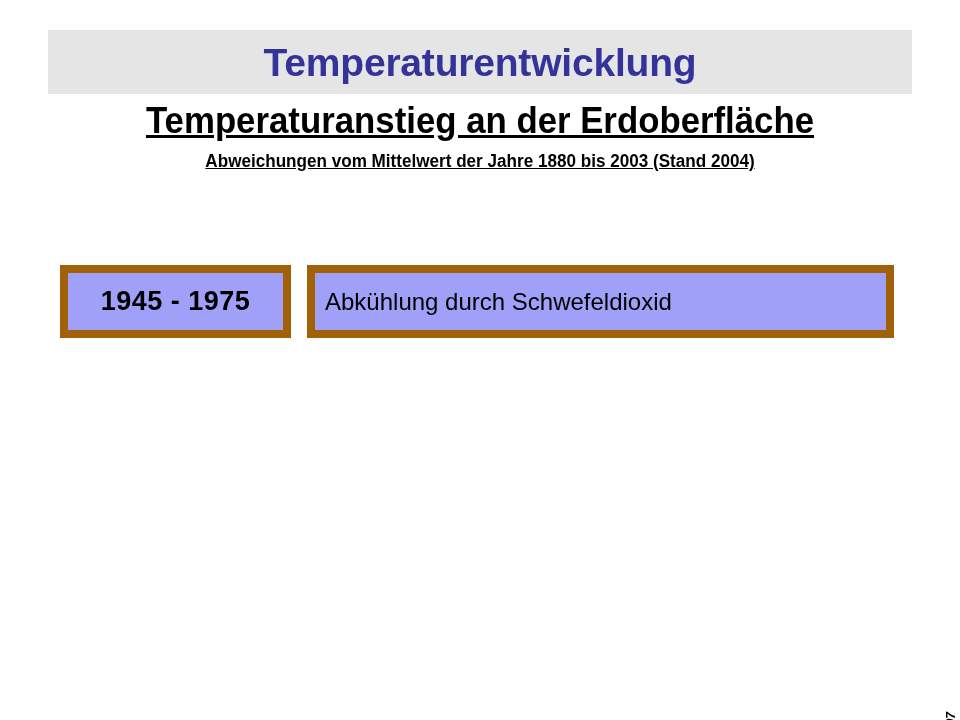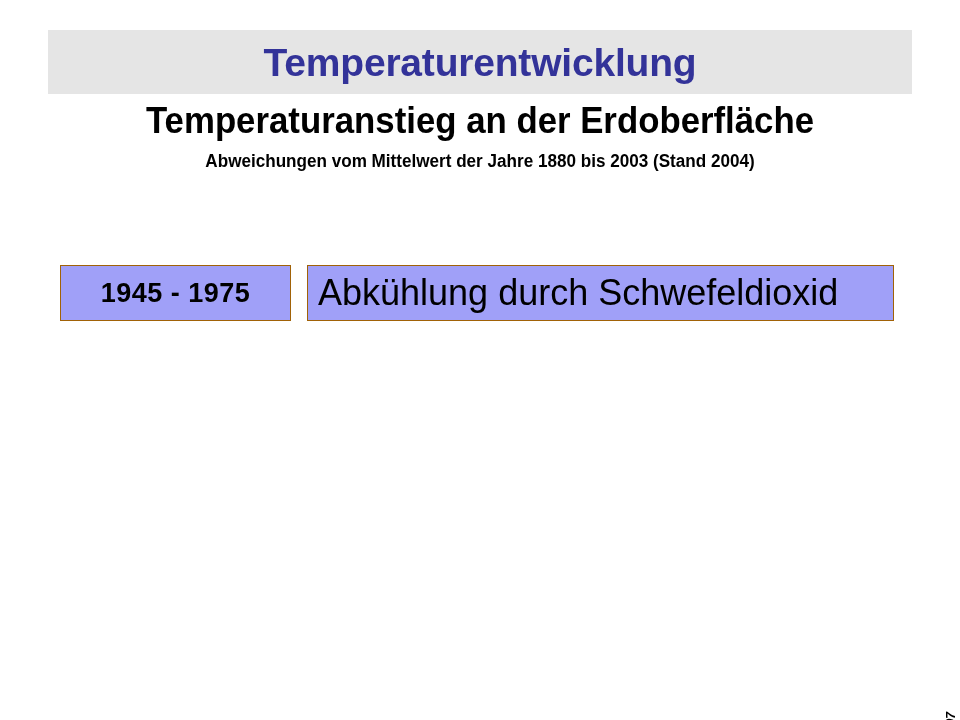--- a/index.html
+++ b/index.html
@@ -43,20 +43,21 @@
     white-space: nowrap;
   }
 
   
   .headline-block {
     position: absolute;
     left: 0;
     top: 99px;
     width: 960px;
     text-align: center;
+    text-decoration: underline;
   }
   .headline {
     font-family: "Liberation Sans Narrow", "Liberation Sans", sans-serif;
     font-weight: bold;
     font-size: 37px;
     line-height: 44px;
     color: #000000;
     white-space: nowrap;
     transform: scaleX(0.94);
   }
@@ -68,46 +69,46 @@
     line-height: 22px;
     color: #000000;
     white-space: nowrap;
     transform: scaleX(0.95);
   }
 
   
   .callout {
     position: absolute;
     background: #a0a0f8;
-    border: 1px solid #a16207;
+    border: 8px solid #a16207;
     box-sizing: border-box;
     display: flex;
     align-items: center;
-    height: 56px;
+    height: 73px;
     top: 265px;
   }
   .callout-period {
     left: 60px;
     width: 231px;
     justify-content: center;
   }
   .callout-period .callout-text {
     font-weight: bold;
     font-size: 27px;
     letter-spacing: 0.5px;
   }
   .callout-cause {
     left: 307px;
     width: 587px;
     justify-content: flex-start;
     padding-left: 10px;
   }
   .callout-cause .callout-text {
     font-weight: normal;
-    font-size: 36px;
+    font-size: 24px;
   }
   .callout-text {
     font-family: "Liberation Sans", sans-serif;
     color: #000000;
     line-height: 1;
     white-space: nowrap;
   }
 
   
   .credit {

